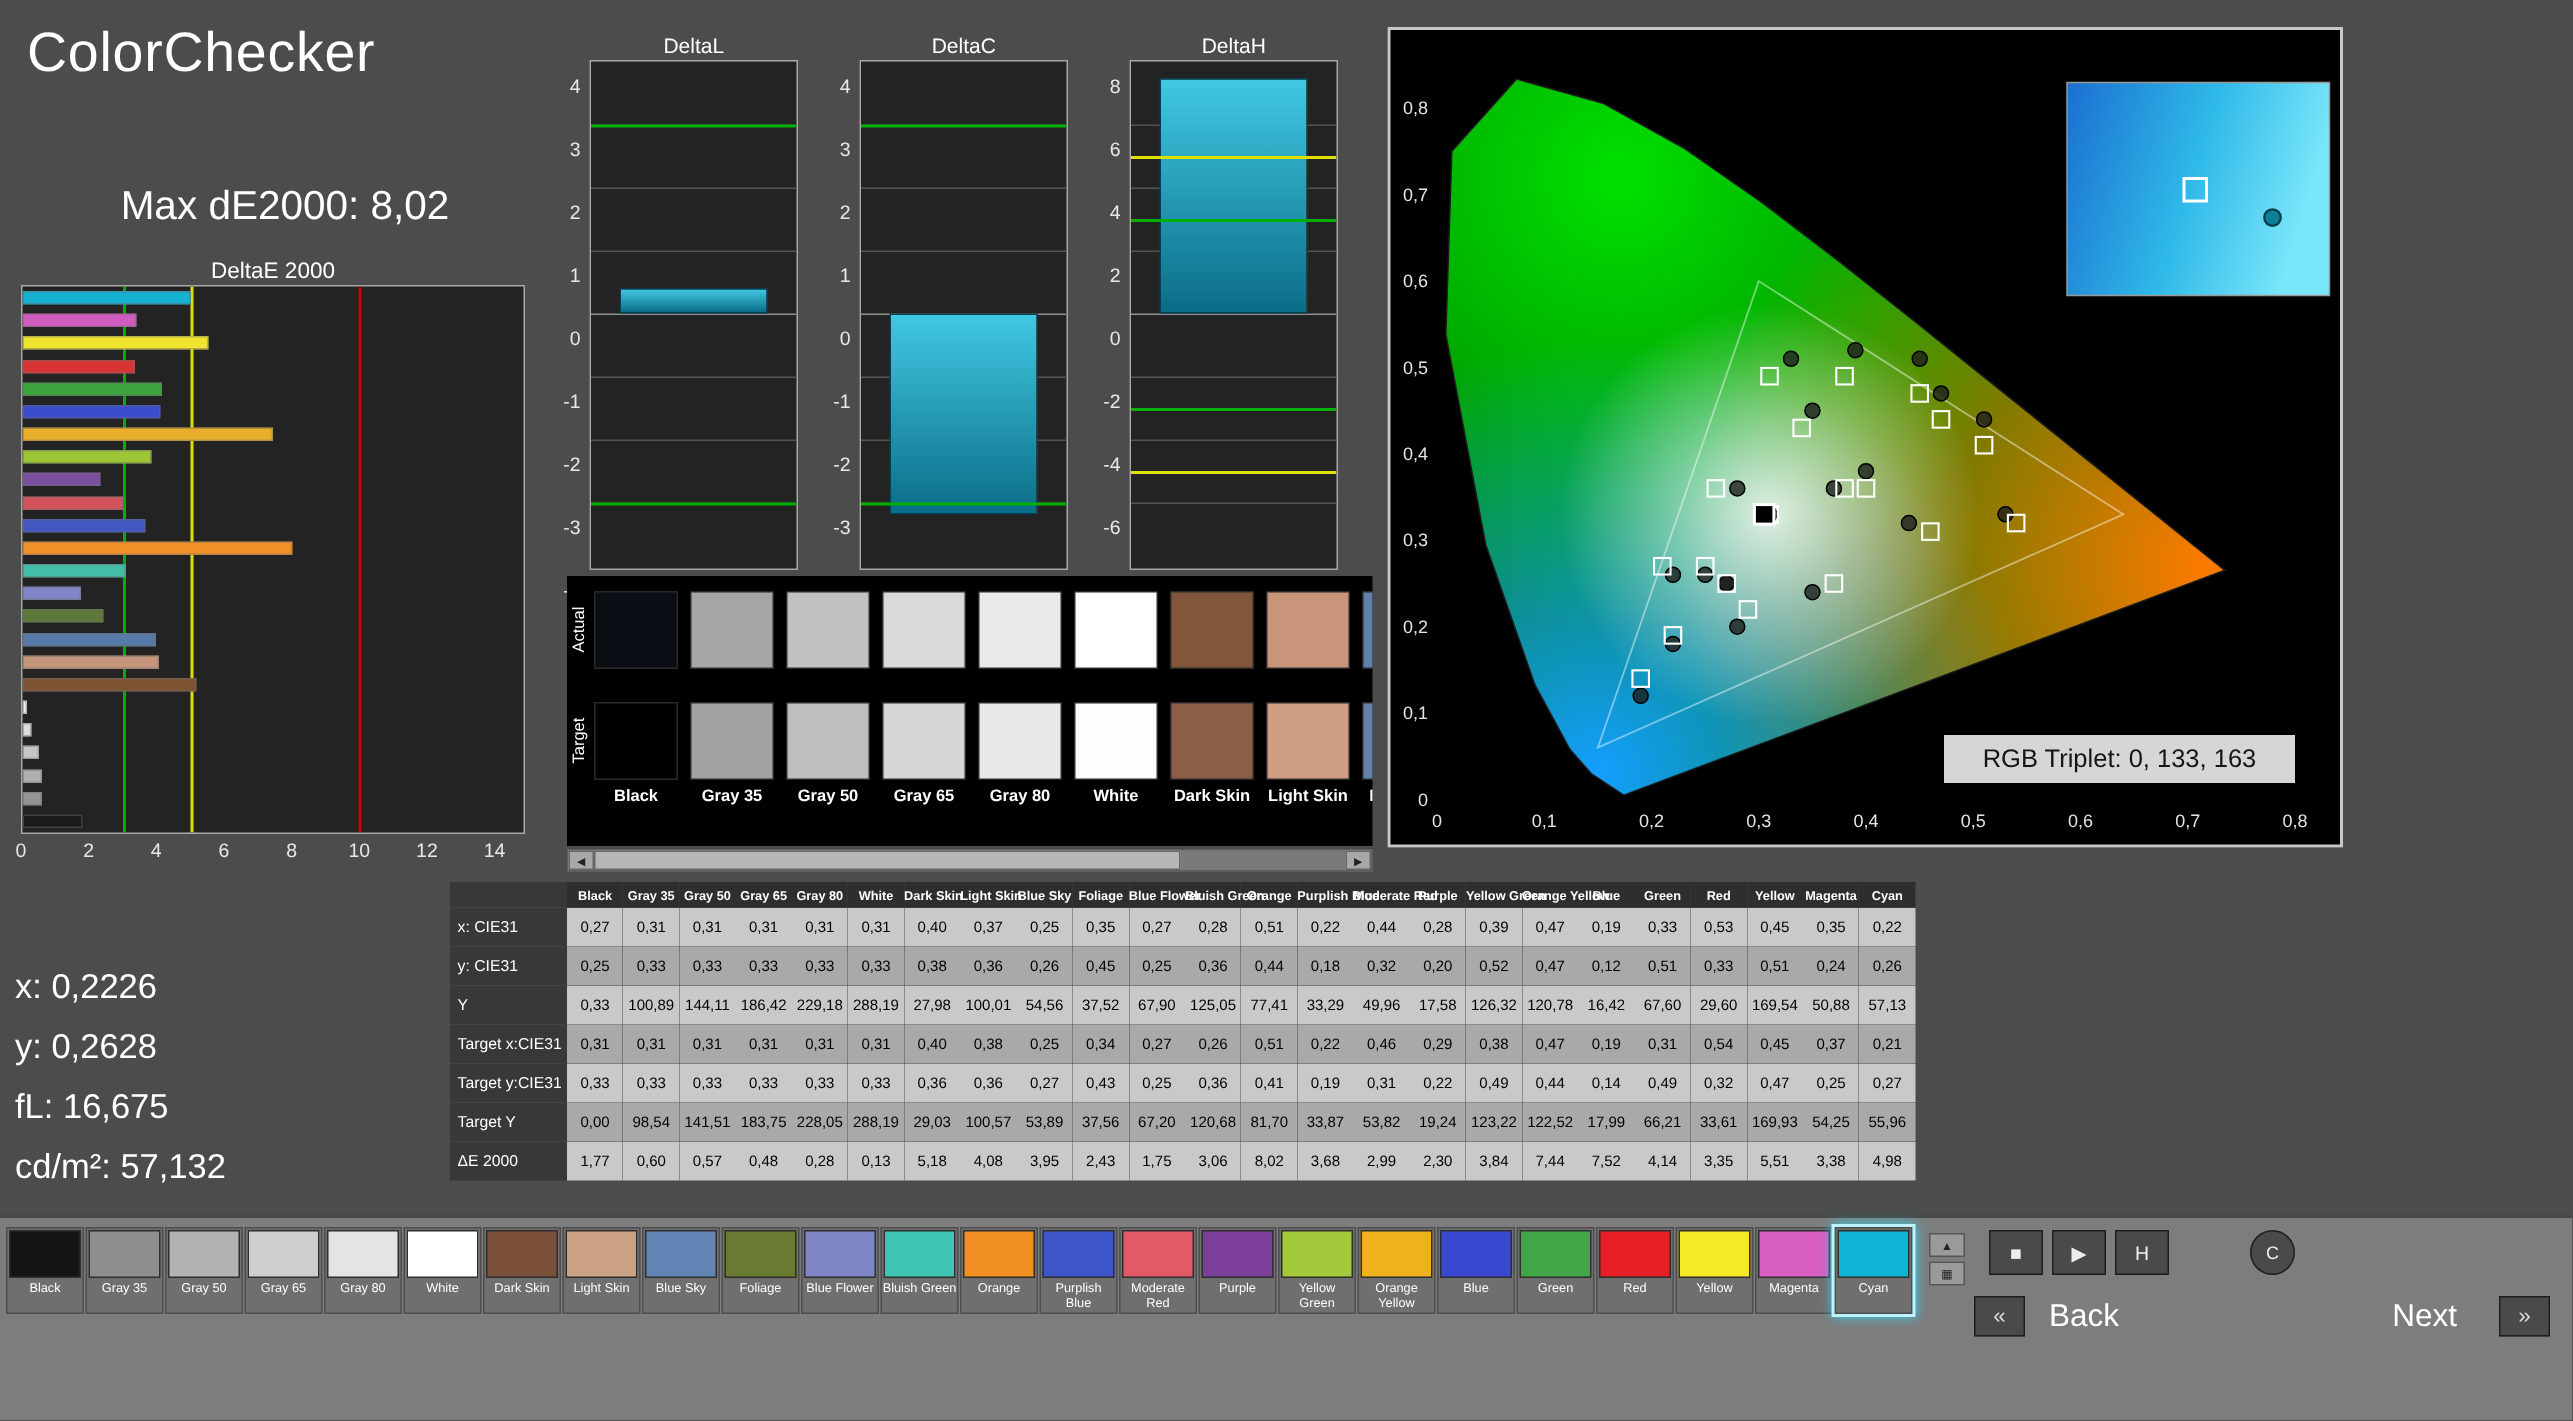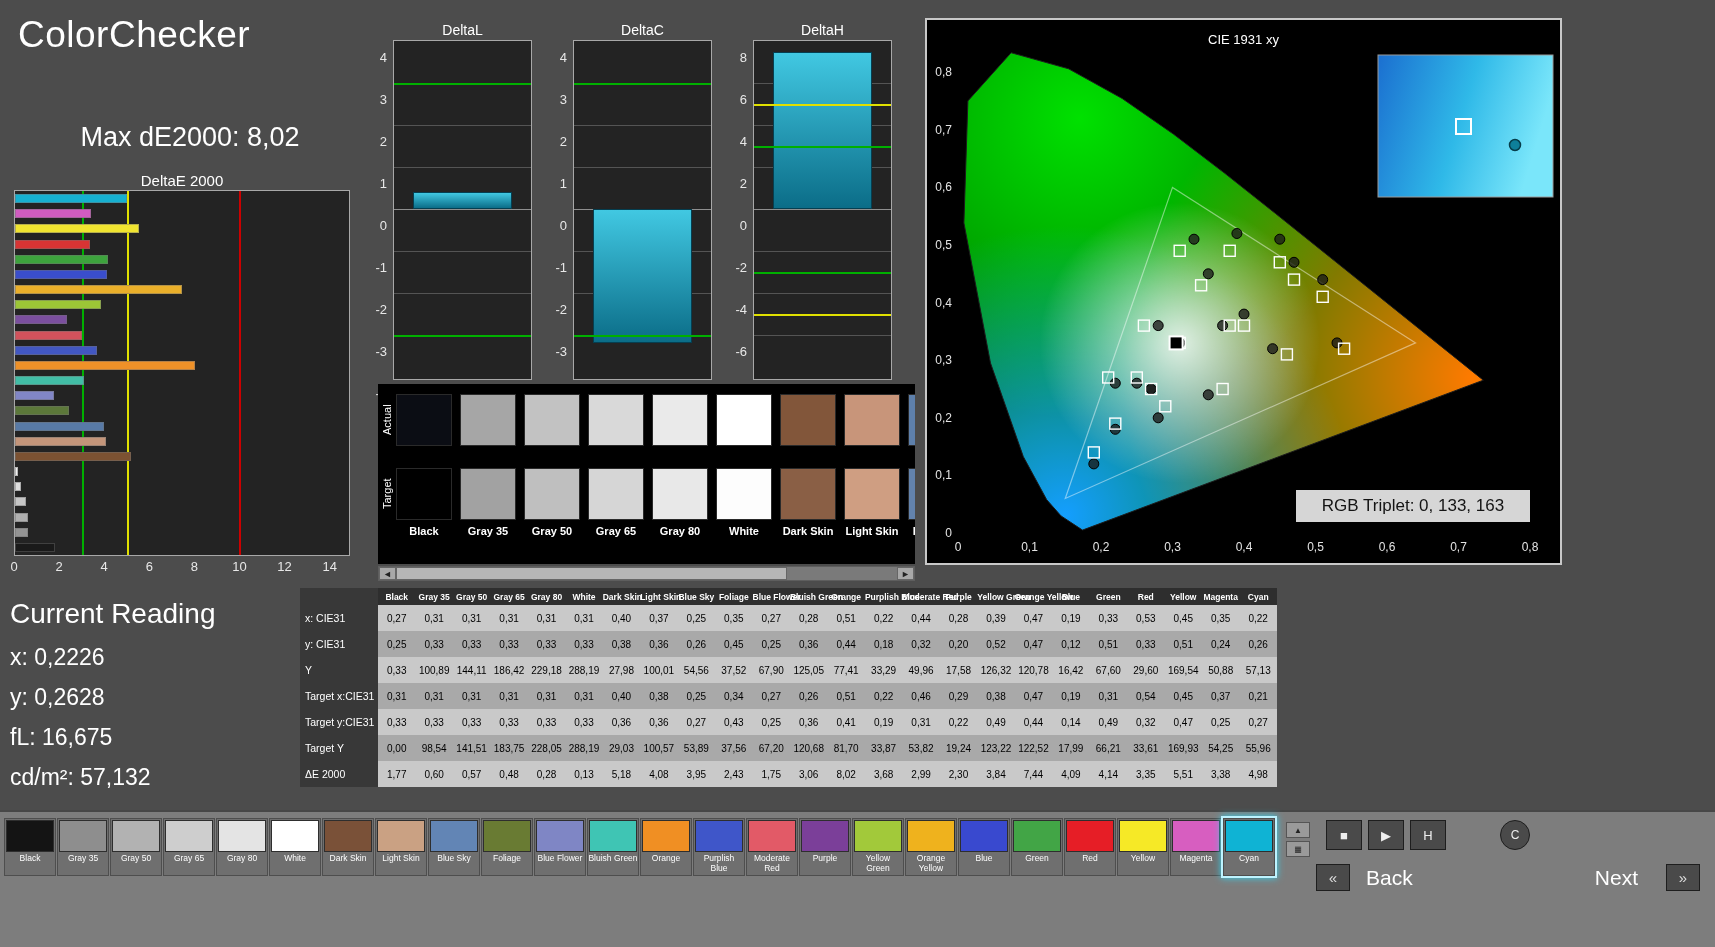--- a/index.html
+++ b/index.html
@@ -123,21 +123,20 @@
       <span class="de-tick" style="left: 0%;">0</span>
       <span class="de-tick" style="left: 13.4228%;">2</span>
       <span class="de-tick" style="left: 26.8456%;">4</span>
       <span class="de-tick" style="left: 40.2685%;">6</span>
       <span class="de-tick" style="left: 53.6913%;">8</span>
       <span class="de-tick" style="left: 67.1141%;">10</span>
       <span class="de-tick" style="left: 80.5369%;">12</span>
       <span class="de-tick" style="left: 93.9597%; text-align: right;">14</span>
     </div>
 
-  <div class="cr-title">Current Reading</div>
   <div class="cr-line cr-x">x: 0,2226</div>
   <div class="cr-line cr-y">y: 0,2628</div>
   <div class="cr-line cr-fl">fL: 16,675</div>
   <div class="cr-line cr-cd">cd/m²: 57,132</div>
 
   <div class="vblock" style="left:363px">
     <div class="vtitle">DeltaL</div>
     <div class="axis" id="deltaL-axis">
         <div class="v-ylabel" style="top: 10px;">4</div>
         <div class="v-ylabel" style="top: 52px;">3</div>
@@ -496,33 +495,32 @@
             <td>3,95</td>
             <td>2,43</td>
             <td>1,75</td>
             <td>3,06</td>
             <td>8,02</td>
             <td>3,68</td>
             <td>2,99</td>
             <td>2,30</td>
             <td>3,84</td>
             <td>7,44</td>
-            <td>4,09</td>
+            <td>7,52</td>
             <td>4,14</td>
             <td>3,35</td>
             <td>5,51</td>
             <td>3,38</td>
             <td>4,98</td>
           </tr>
         </tbody>
       </table>
   </div>
 
   <div class="cie-panel">
-    <div class="cie-title">CIE 1931 xy</div>
     <svg class="cie-svg" id="cieSvg" viewBox="0 0 633 543">
         <defs>
           <clipPath id="hshoe">
             <path d="M155.5 510.1 L 134.0 495.9 L 119.7 479.7 L 96.3 436.6 L 63.5 343.1 L 36.9 202.9 L 40.9 80.9 L 84.1 32.7 L 141.6 48.8 L 195.2 78.5 L 246.6 114.2 L 297.8 153.3 L 348.5 193.5 L 397.4 232.7 L 442.3 268.7 L 479.3 298.4 L 525.4 335.4 L 556.3 360.2 Z"></path>
           </clipPath>
           <radialGradient id="gGreen" gradientUnits="userSpaceOnUse" cx="152.55" cy="98.28000000000003" r="300">
             <stop offset="0" stop-color="rgb(0,225,0)"></stop>
             <stop offset="1" stop-color="rgba(0,225,0,0)"></stop>
           </radialGradient>
           <radialGradient id="gRed" gradientUnits="userSpaceOnUse" cx="545.8" cy="357.48" r="350">

